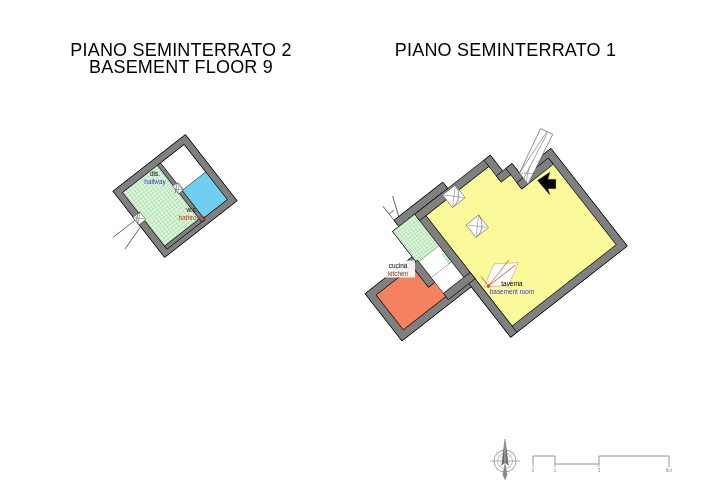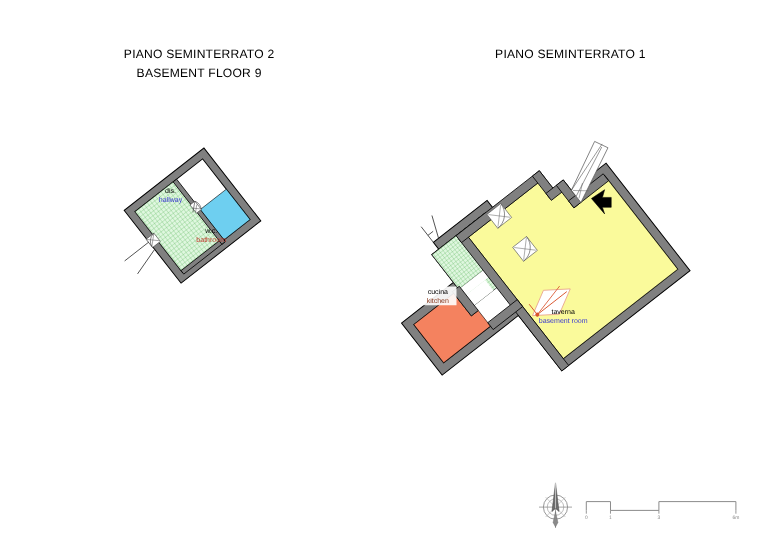--- a/index.html
+++ b/index.html
@@ -12,28 +12,28 @@
     height: 498px;
     position: relative;
     overflow: hidden;
     font-family: "Liberation Sans", sans-serif;
   }
 
   .plan-title {
     position: absolute;
     text-align: center;
     font-family: "Liberation Sans", sans-serif;
-    font-size: 11px;
+    font-size: 18px;
     color: #000000;
     letter-spacing: 0.2px;
     line-height: 17px;
     white-space: nowrap;
   }
   #title-left  { left: 0;   top: 42px; width: 362px; }
-  #title-right { left: 346px; top: 42px; width: 345px; }
+  #title-right { left: 333px; top: 42px; width: 345px; }
   .plan-title .line { display: block; }
 
   svg.plan-canvas {
     position: absolute;
     left: 0;
     top: 0;
     width: 705px;
     height: 498px;
   }
 

